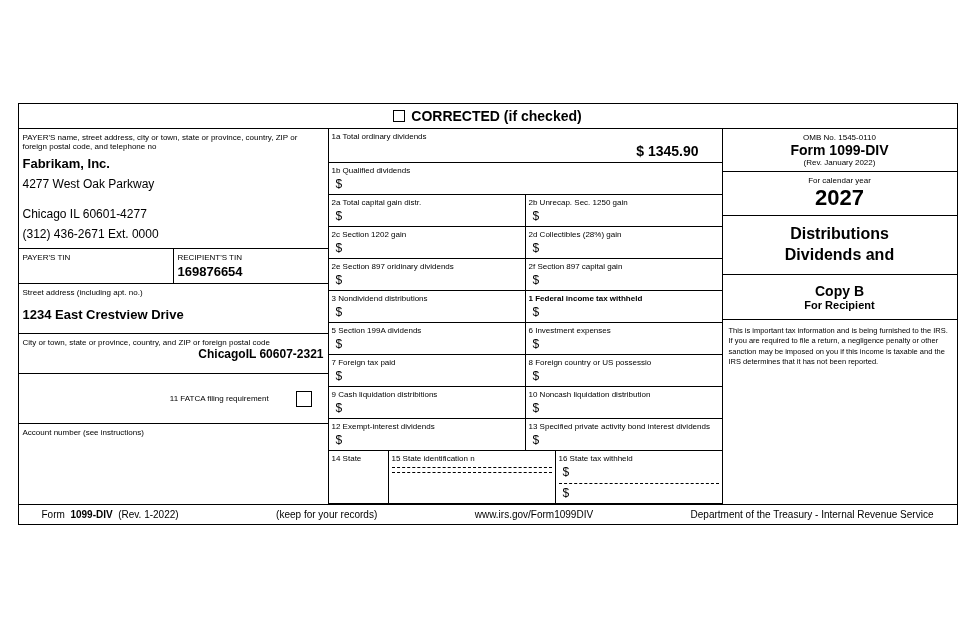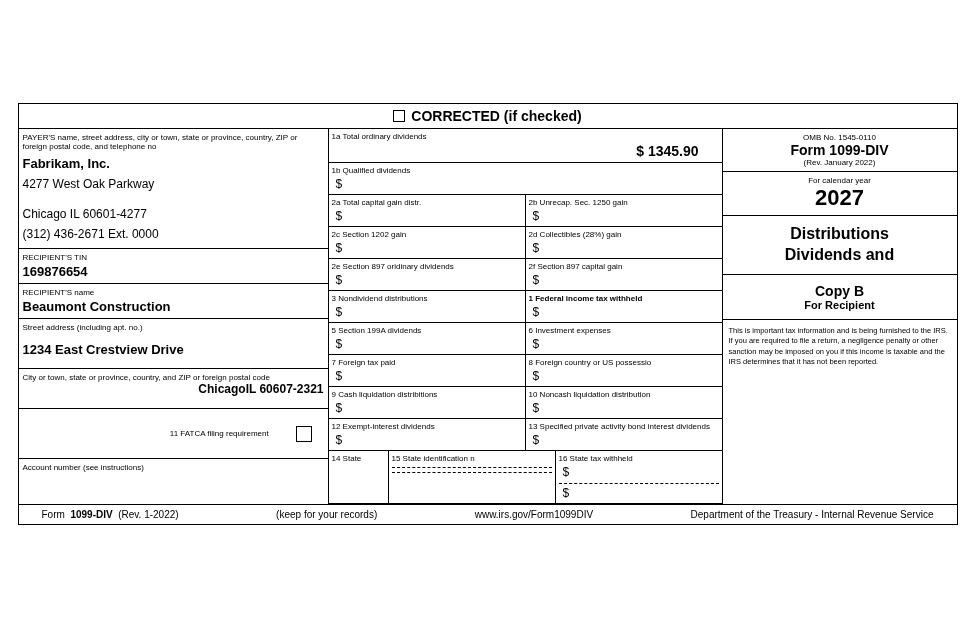--- a/index.html
+++ b/index.html
@@ -282,29 +282,28 @@
         <div class="payer-label">PAYER'S name, street address, city or town, state or province, country, ZIP or foreign postal code, and telephone no</div>
         <div class="payer-data">Fabrikam, Inc.</div>
         <div class="payer-address">4277 West Oak Parkway</div>
         <div style="height:10px;"></div>
         <div class="payer-address">Chicago           IL 60601-4277</div>
         <div class="payer-address">(312) 436-2671  Ext. 0000</div>
       </div>
 
       <div class="tin-row">
         <div class="tin-box">
+          <div class="tin-label">PAYER'S TIN</div>
+        </div>
+        <div class="tin-box">
           <div class="tin-label">RECIPIENT'S TIN</div>
           <div class="tin-value">169876654</div>
         </div>
       </div>
 
-      <div class="recipient-name-section">
-        <div class="field-label">RECIPIENT'S name</div>
-        <div class="field-value">Beaumont Construction</div>
-      </div>
 
       <div class="street-section">
         <div class="field-label">Street address (including apt. no.)</div>
         <div style="height:8px;"></div>
         <div class="field-value">1234 East Crestview Drive</div>
       </div>
 
       <div class="city-section">
         <div class="field-label">City or town, state or province, country, and ZIP or foreign postal code</div>
         <div class="city-value">

